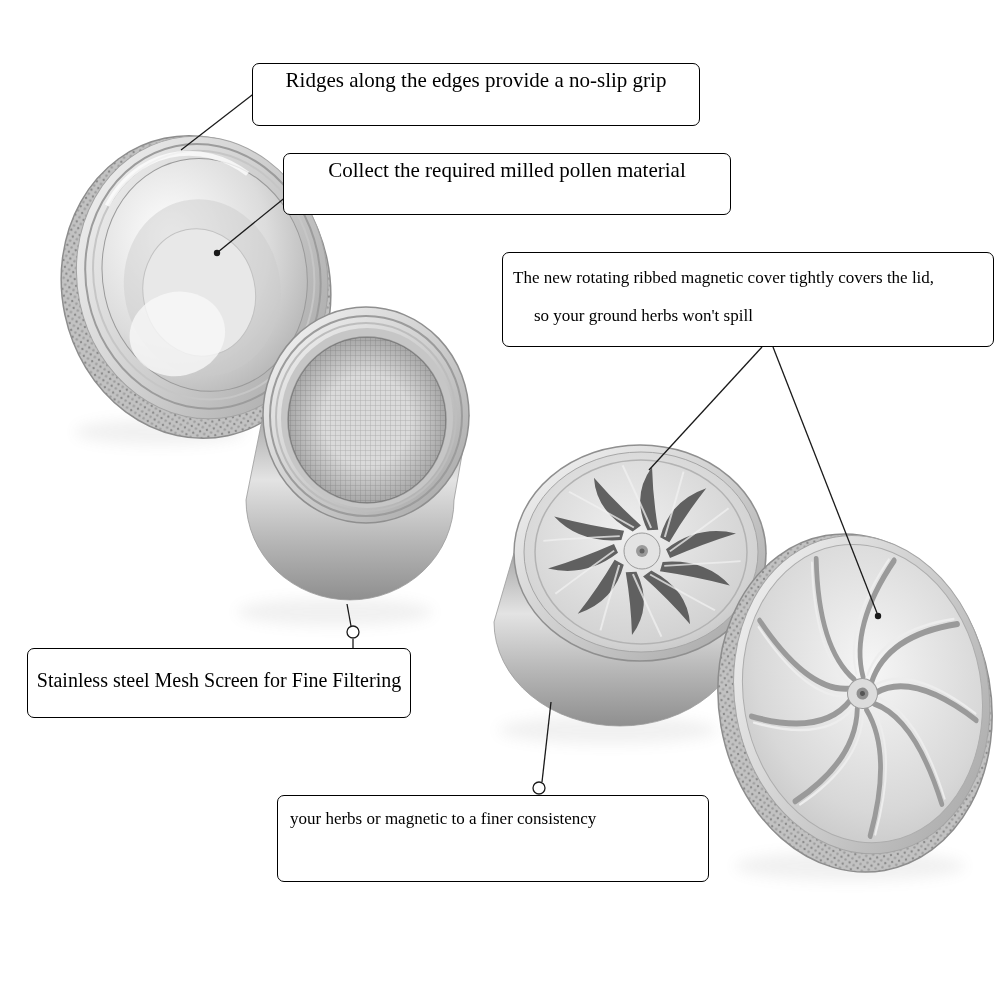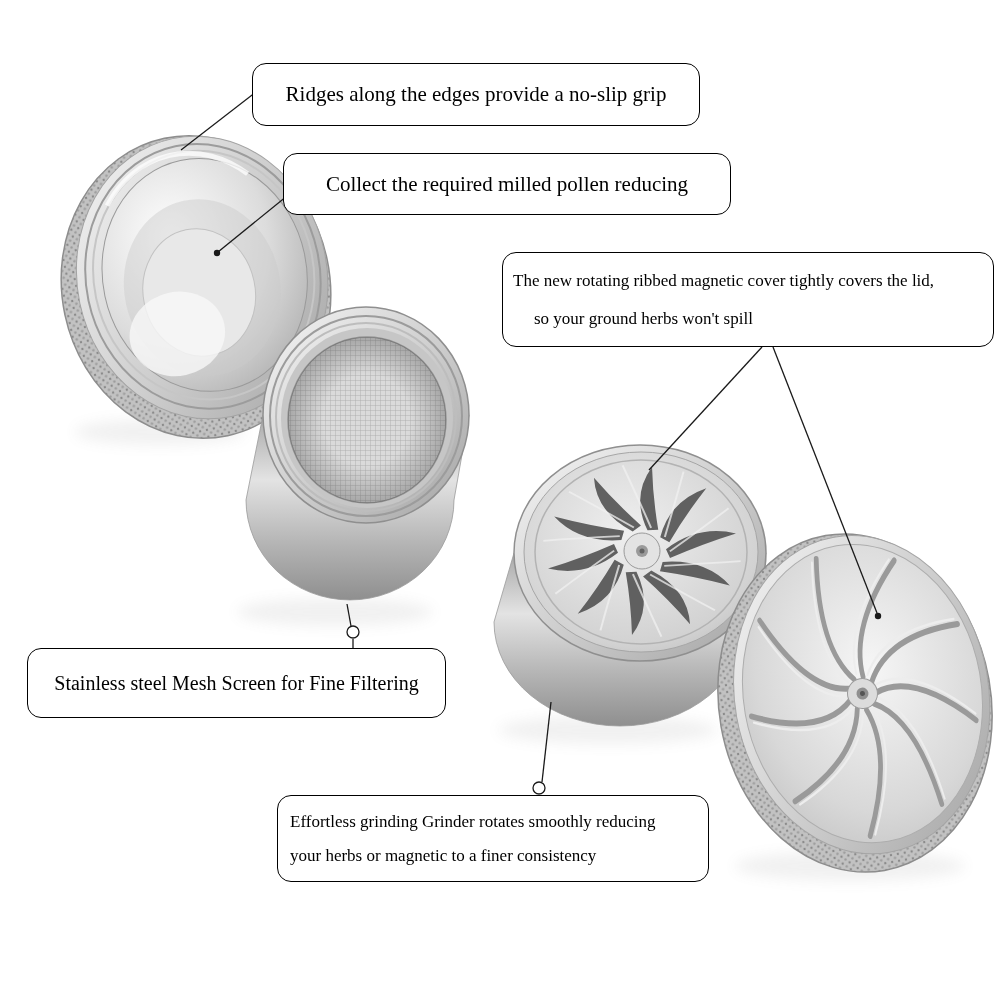--- a/index.html
+++ b/index.html
@@ -16,33 +16,33 @@
   .illus {
     position: absolute;
     inset: 0;
     width: 1000px;
     height: 1000px;
   }
   .callout {
     position: absolute;
     background: #ffffff;
     border: 1.5px solid #000000;
-    border-radius: 14px;
+    border-radius: 7px;
     display: flex;
     flex-direction: column;
-    justify-content: center;
+    justify-content: flex-start;
   }
   .callout .ln { white-space: nowrap; display: block; }
   .callout.center { align-items: center; text-align: center; }
 
   #co-grip     { left: 252px; top: 63px;  width: 448px; height: 63px; font-size: 21px; padding: 4px 10px; }
   #co-pollen   { left: 283px; top: 153px; width: 448px; height: 62px; font-size: 21px; padding: 4px 10px; }
-  #co-magnetic { left: 502px; top: 252px; width: 492px; height: 95px; font-size: 17px; padding: 0 10px; line-height: 38px; }
+  #co-magnetic { left: 502px; top: 252px; width: 492px; height: 95px; font-size: 17px; padding: 6px 10px; line-height: 38px; }
   #co-magnetic .ln2 { margin-left: 21px; }
-  #co-mesh     { left: 27px;  top: 648px; width: 419px; height: 70px; font-size: 20px; padding: 12px 10px; }
+  #co-mesh     { left: 27px;  top: 648px; width: 384px; height: 70px; font-size: 20px; padding: 20px 10px; }
   #co-grinding { left: 277px; top: 795px; width: 432px; height: 87px; font-size: 17px; padding: 6px 12px; line-height: 34px; }
 </style>
 </head>
 <body>
 
 <div class="stage">
 
   <svg class="illus" viewBox="0 0 1000 1000" xmlns="http://www.w3.org/2000/svg">
     <defs>
       <linearGradient id="rimG" x1="0" y1="0" x2="1" y2="1">
@@ -195,30 +195,29 @@
       <circle cx="539" cy="788" r="6" fill="#ffffff"></circle>
       <line x1="542" y1="782" x2="551" y2="702"></line>
     </g>
   </svg>
 
   <div class="callout center" id="co-grip">
     <span class="ln">Ridges along the edges provide a no-slip grip</span>
   </div>
 
   <div class="callout center" id="co-pollen">
-    <span class="ln">Collect the required milled pollen reducing</span>
+    <span class="ln">Collect the required milled pollen material</span>
   </div>
 
   <div class="callout" id="co-magnetic">
     <span class="ln ln1">The new rotating ribbed magnetic cover tightly covers the lid,</span>
     <span class="ln ln2">so your ground herbs won't spill</span>
   </div>
 
   <div class="callout center" id="co-mesh">
     <span class="ln">Stainless steel Mesh Screen for Fine Filtering</span>
   </div>
 
   <div class="callout" id="co-grinding">
-    <span class="ln ln1">Effortless grinding Grinder rotates smoothly reducing</span>
     <span class="ln ln2">your herbs or magnetic to a finer consistency</span>
   </div>
 
 </div>
 
 </body></html>

